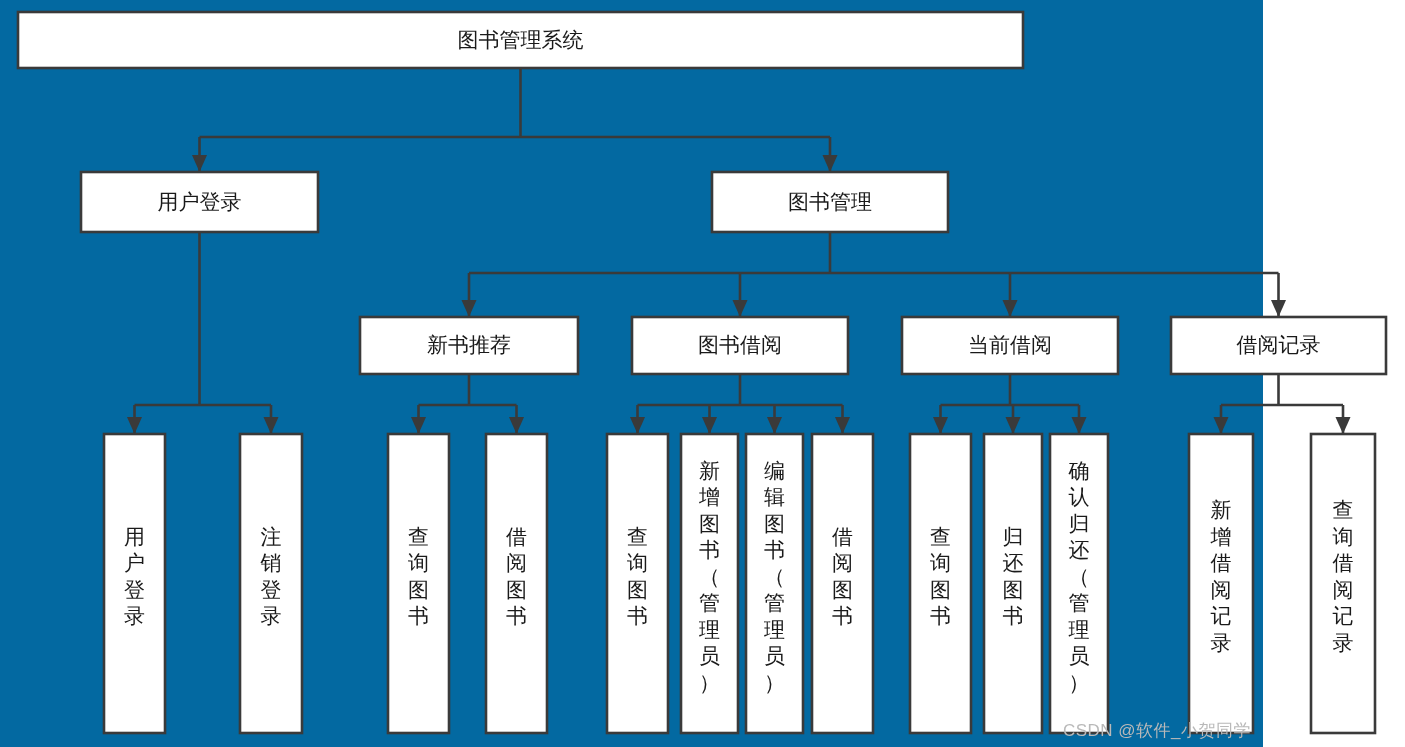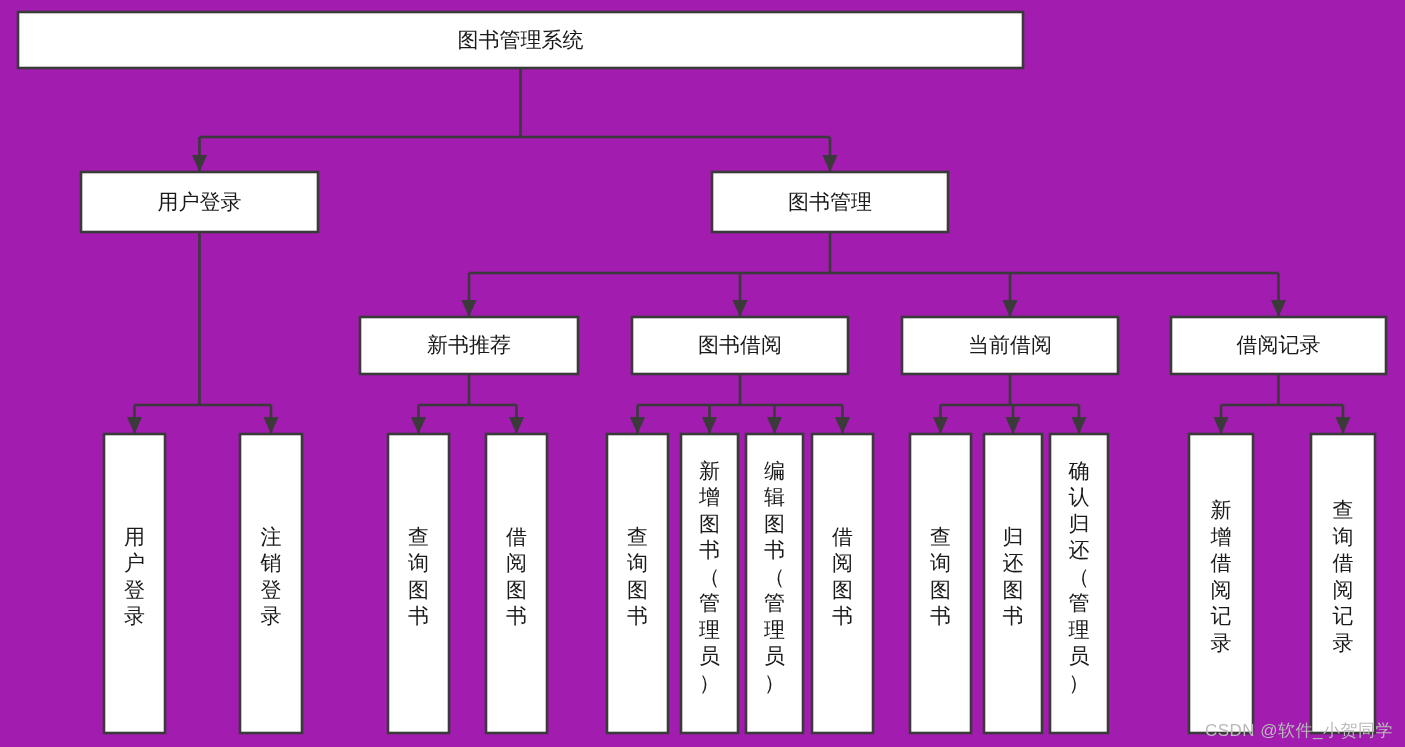--- a/index.html
+++ b/index.html
@@ -9,23 +9,23 @@
     background: #ffffff;
   }
   body {
     width: 1405px;
     height: 747px;
     font-family: "Liberation Sans", "DejaVu Sans", sans-serif;
     overflow: hidden;
   }
   #diagram-root {
     position: relative;
-    width: 1405px;
+    width: 1263px;
     height: 747px;
-    background: #a21caf;
+    background: #0369a1;
   }
   svg#chart-svg {
     position: absolute;
     top: 0;
     left: 0;
     width: 1405px;
     height: 747px;
     display: block;
   }
   .node-box {

